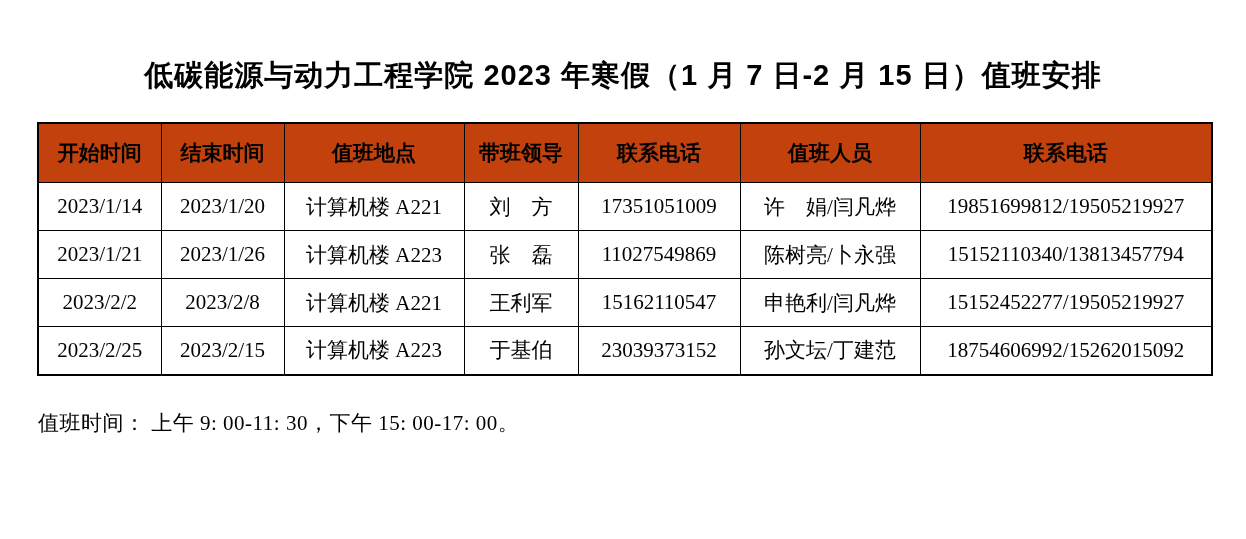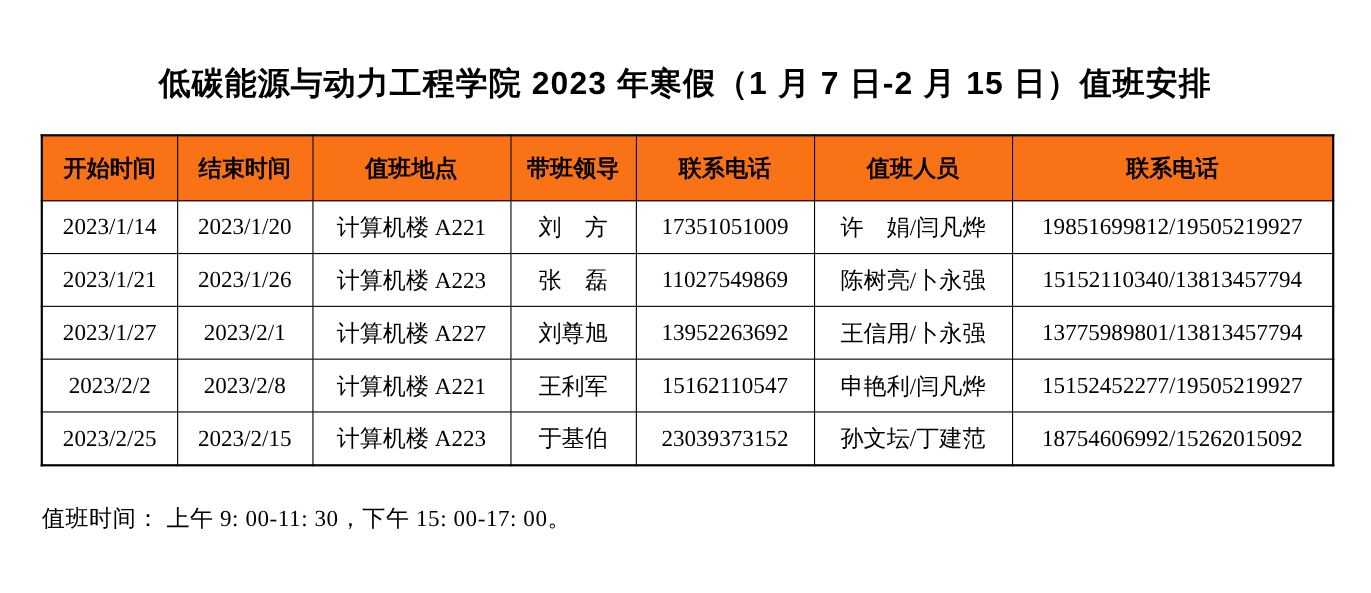--- a/index.html
+++ b/index.html
@@ -28,21 +28,21 @@
     font-family: "Liberation Sans", sans-serif;
   }
   table.duty-table {
     border-collapse: collapse;
     table-layout: fixed;
     width: 1174px;
     margin: 26px 0 0 37px;
     border: 2px solid #000000;
   }
   .duty-table th {
-    background: #f97316;
+    background: #c2410c;
     border: 1px solid #000000;
     height: 50px;
     font-size: 21px;
     font-weight: bold;
     text-align: center;
     font-family: "Liberation Sans", sans-serif;
     padding: 15px 2px;
   }
   .duty-table td {
     border: 1px solid #000000;
@@ -108,29 +108,20 @@
       <tr>
         <td>2023/1/21</td>
         <td>2023/1/26</td>
         <td>计算机楼 A223</td>
         <td>张　磊</td>
         <td>11027549869</td>
         <td>陈树亮/卜永强</td>
         <td>15152110340/13813457794</td>
       </tr>
       <tr>
-        <td>2023/1/27</td>
-        <td>2023/2/1</td>
-        <td>计算机楼 A227</td>
-        <td>刘尊旭</td>
-        <td>13952263692</td>
-        <td>王信用/卜永强</td>
-        <td>13775989801/13813457794</td>
-      </tr>
-      <tr>
         <td>2023/2/2</td>
         <td>2023/2/8</td>
         <td>计算机楼 A221</td>
         <td>王利军</td>
         <td>15162110547</td>
         <td>申艳利/闫凡烨</td>
         <td>15152452277/19505219927</td>
       </tr>
       <tr>
         <td>2023/2/25</td>

